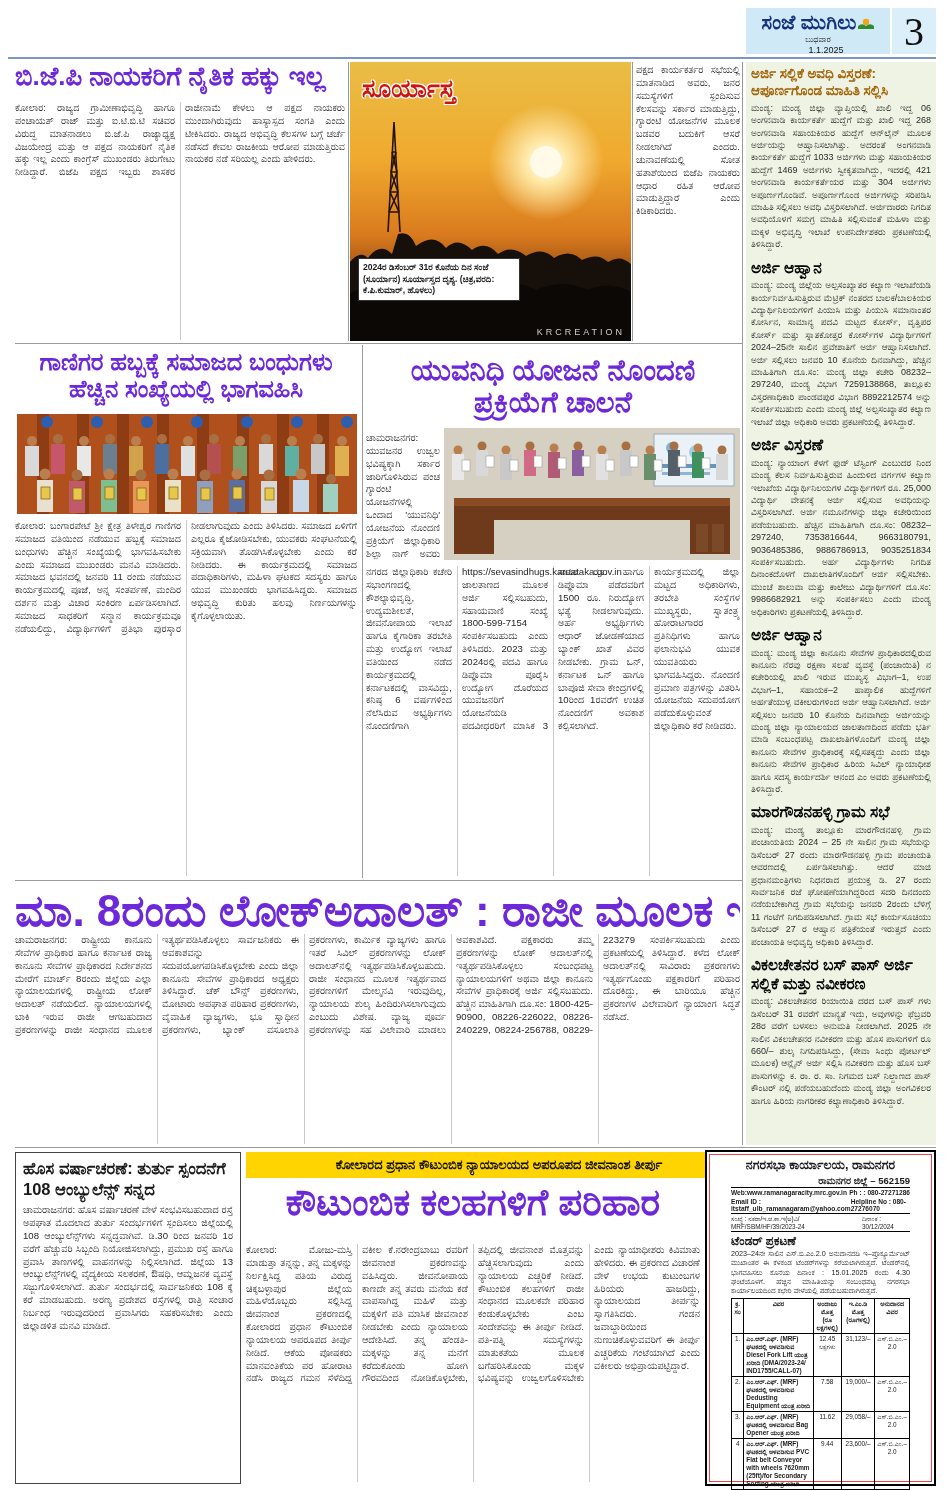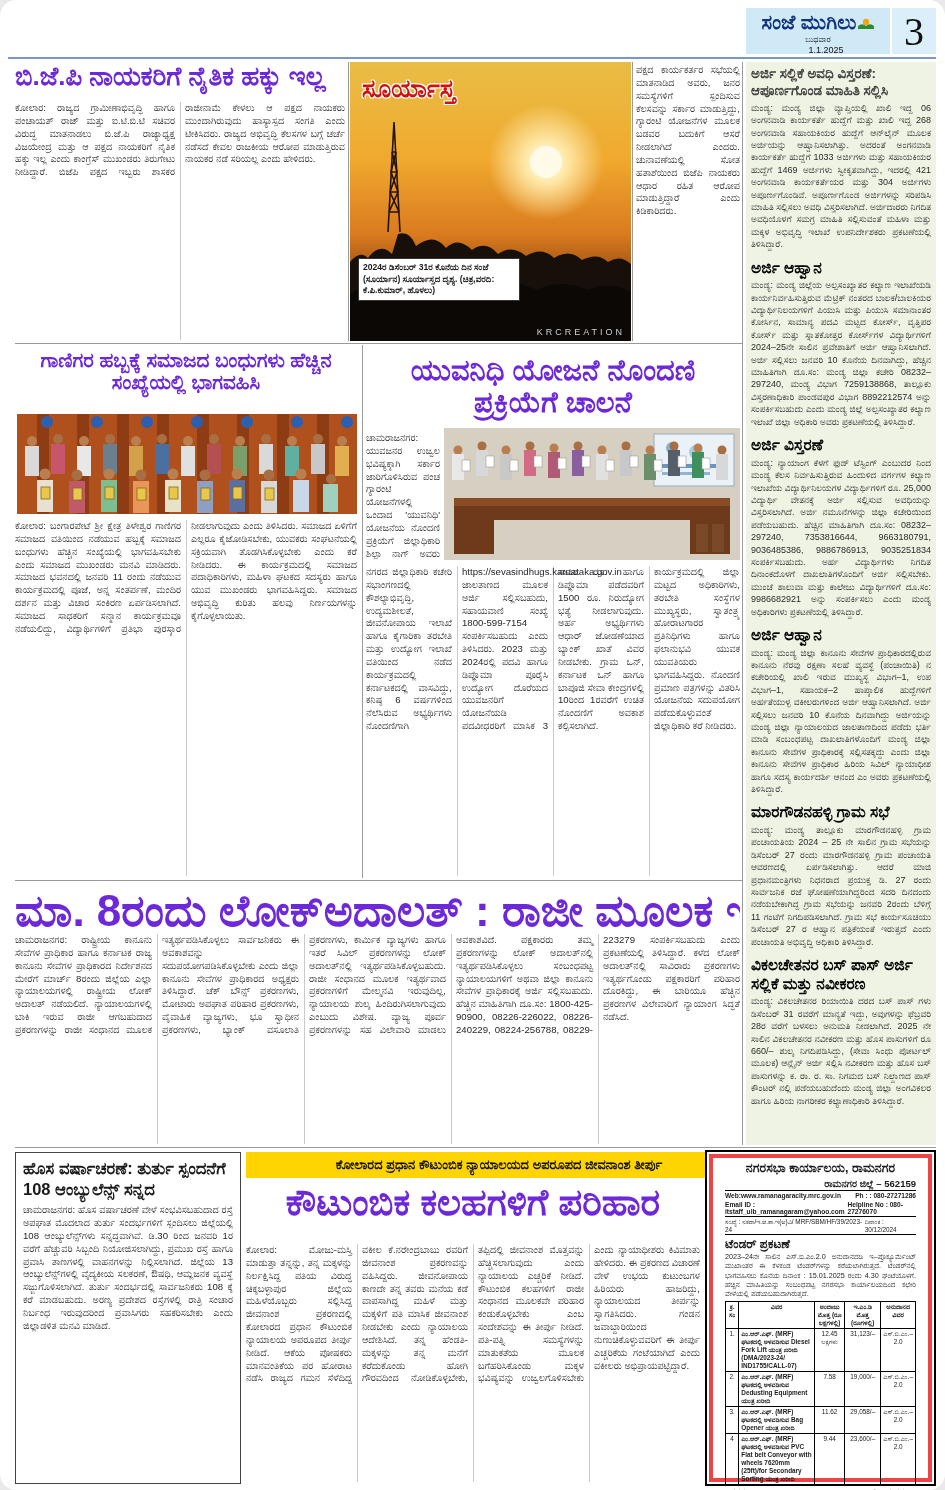--- a/index.html
+++ b/index.html
@@ -1,17 +1,17 @@
 <!DOCTYPE html>
 <html><head>
 <meta charset="utf-8">
 <style>
   html,body{margin:0;padding:0;background:#e9e9e9;}
   #page{position:relative;width:945px;height:1490px;background:#ffffff;margin:0 auto;
-        font-family:"Liberation Sans","DejaVu Sans",sans-serif;color:#1a1a1a;overflow:hidden;border-radius:16px;}
+        font-family:"Liberation Sans","DejaVu Sans",sans-serif;color:#1a1a1a;overflow:hidden;}
   .abs{position:absolute;}
   .rule-h{position:absolute;height:1px;background:#9a9a9a;}
   .rule-v{position:absolute;width:1px;background:#9a9a9a;}
   .kn{font-family:"Liberation Sans","DejaVu Sans",sans-serif;}
   .body-txt{font-size:9.6px;line-height:1.34;text-align:justify;color:#262626;overflow:hidden;}
   .cols2{column-count:2;column-gap:10px;column-rule:1px solid #c9c9c9;}
   .cols4{column-count:4;column-gap:10px;column-rule:1px solid #c9c9c9;}
   .cols5{column-count:5;column-gap:10px;column-rule:1px solid #c9c9c9;}
   .headline{font-weight:bold;color:#6d28d9;line-height:1.12;}
   
@@ -26,33 +26,33 @@
   
   #sunset{left:350px;top:62px;width:281px;height:279px;overflow:hidden;}
   #sunset-title{position:absolute;left:12px;top:12px;font-size:25px;font-weight:bold;color:#cc1310;
                 text-shadow:-1px -1px 0 #fff,1px -1px 0 #fff,-1px 1px 0 #fff,1px 1px 0 #fff;}
   #sunset-caption{position:absolute;left:8px;top:196px;width:152px;background:#fff;border:1px solid #333;
                   font-size:8.6px;font-weight:bold;line-height:1.35;padding:3px 4px;text-align:left;}
   #sunset-mark{position:absolute;right:6px;bottom:4px;font-size:9px;letter-spacing:3px;color:#cfcfcf;}
   
   #rail{left:746px;top:62px;width:190px;height:1083px;background:#eef3e3;padding:0;}
   .rail-sec{padding:4px 5px 2px 5px;}
-  .rail-head-green{color:#404040;font-weight:bold;font-size:13.5px;line-height:1.25;}
+  .rail-head-green{color:#a16207;font-weight:bold;font-size:13.5px;line-height:1.25;}
   .rail-head{color:#000;font-weight:bold;font-size:15.5px;line-height:1.2;margin-top:2px;}
   .rail-body{font-size:9px;line-height:1.38;text-align:justify;color:#2a2a2a;margin-top:2px;}
   
   #ambox{left:15px;top:1152px;width:226px;height:332px;border:1.5px solid #444;padding:5px 7px;box-sizing:border-box;}
   #am-head{font-weight:bold;font-size:16.5px;text-align:left;line-height:1.25;}
   
   #kicker{left:246px;top:1152px;width:506px;height:26px;background:#ffd400;display:flex;align-items:center;justify-content:center;
           font-weight:bold;font-size:13px;color:#101010;}
   #family-head{left:246px;top:1182px;width:454px;text-align:center;font-size:37px;}
   
   #tender{left:705px;top:1150px;width:231px;height:336px;border:2px solid #000;box-sizing:border-box;background:#fff;}
-  #tender-in{position:absolute;inset:2px;border:4px solid #ef4444;padding:3px 12px;font-size:8px;}
+  #tender-in{position:absolute;inset:2px;border:1px solid #ef4444;padding:3px 21px;font-size:8px;}
   #tender-office{font-weight:bold;font-size:12.5px;text-align:center;}
   #tender-dist{font-weight:bold;font-size:9.5px;text-align:right;margin-top:2px;}
   .t-row{display:flex;justify-content:space-between;font-weight:bold;font-size:6.6px;border-top:1px solid #000;padding:1px 0;}
   .t-ref{display:flex;justify-content:space-between;font-size:6.4px;border-top:1px solid #000;border-bottom:1px solid #000;padding:1px 0;}
   #tender-title{font-weight:bold;font-size:12px;text-align:left;margin:2px 0 1px 0;}
   #tender-intro{font-size:7.2px;text-align:justify;line-height:1.3;}
   table.tnd{border-collapse:collapse;width:100%;margin-top:2px;}
   table.tnd th,table.tnd td{border:1px solid #000;font-size:6.4px;padding:1px 2px;vertical-align:top;text-align:center;line-height:1.25;}
   table.tnd td.desc{text-align:left;font-weight:bold;}
   #tender-sign{display:flex;justify-content:space-between;font-weight:bold;font-size:8px;margin-top:3px;white-space:pre-line;}
@@ -114,21 +114,21 @@
       <path d="M0 279 L0 200 Q10 188 18 196 Q30 180 42 192 L48 172 Q60 168 66 184 Q84 170 96 186 Q108 174 122 188 Q136 178 148 192 Q162 182 176 194 Q192 184 204 196 Q220 186 232 198 Q248 190 258 200 Q270 192 281 202 L281 279 Z" fill="#17100a"></path>
       <path d="M0 279 L0 232 Q20 218 40 230 Q60 214 84 228 Q110 212 134 226 Q160 214 186 228 Q212 216 238 228 Q260 218 281 230 L281 279 Z" fill="#0c0805"></path>
     </svg>
     <div id="sunset-title" class="kn">ಸೂರ್ಯಾಸ್ತ</div>
     <div id="sunset-caption" class="kn">2024ರ ಡಿಸೆಂಬರ್ 31ರ ಕೊನೆಯ ದಿನ ಸಂಜೆ (ಸೂರ್ಯಾನ) ಸೂರ್ಯಾಸ್ತದ ದೃಶ್ಯ. (ಚಿತ್ರ,ವರದಿ: ಕೆ.ಪಿ.ಕುಮಾರ್, ಹೊಳಲು)</div>
     <div id="sunset-mark">KRCREATION</div>
   </div>
 
   <div class="rule-h" style="left:15px;top:343px;width:727px;"></div>
 
-  <div class="abs headline kn" style="left:15px;top:349px;width:342px;font-size:20px;text-align:center;">ಗಾಣಿಗರ ಹಬ್ಬಕ್ಕೆ ಸಮಾಜದ ಬಂಧುಗಳು ಹೆಚ್ಚಿನ ಸಂಖ್ಯೆಯಲ್ಲಿ ಭಾಗವಹಿಸಿ</div>
+  <div class="abs headline kn" style="left:15px;top:349px;width:342px;font-size:24px;text-align:center;">ಗಾಣಿಗರ ಹಬ್ಬಕ್ಕೆ ಸಮಾಜದ ಬಂಧುಗಳು ಹೆಚ್ಚಿನ ಸಂಖ್ಯೆಯಲ್ಲಿ ಭಾಗವಹಿಸಿ</div>
   <div class="abs" style="left:17px;top:414px;width:340px;height:100px;">
     <svg width="340" height="100" viewBox="0 0 340 100" preserveAspectRatio="none">
       <rect width="340" height="100" fill="#b0501d"></rect>
       <g fill="#8e3c14">
           <rect x="20" width="12" height="100"></rect>
           <rect x="60" width="12" height="100"></rect>
           <rect x="100" width="12" height="100"></rect>
           <rect x="140" width="12" height="100"></rect>
           <rect x="180" width="12" height="100"></rect>
           <rect x="220" width="12" height="100"></rect>

